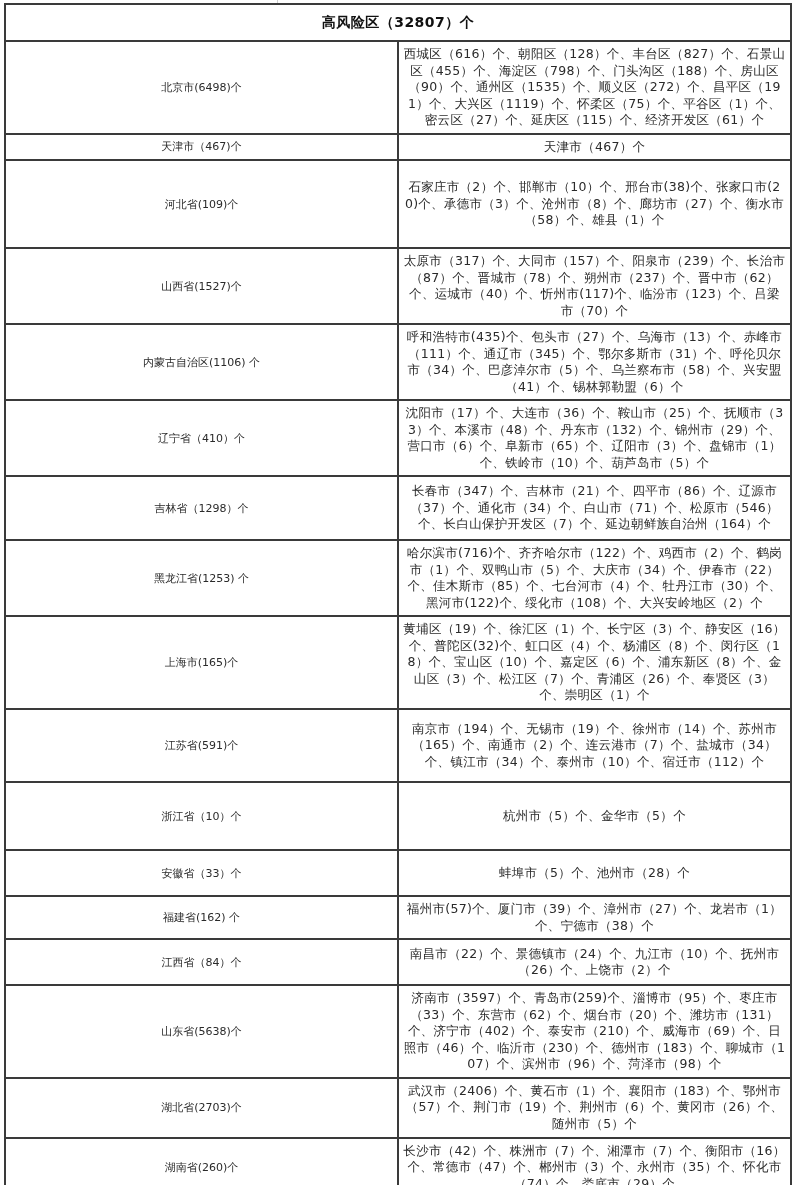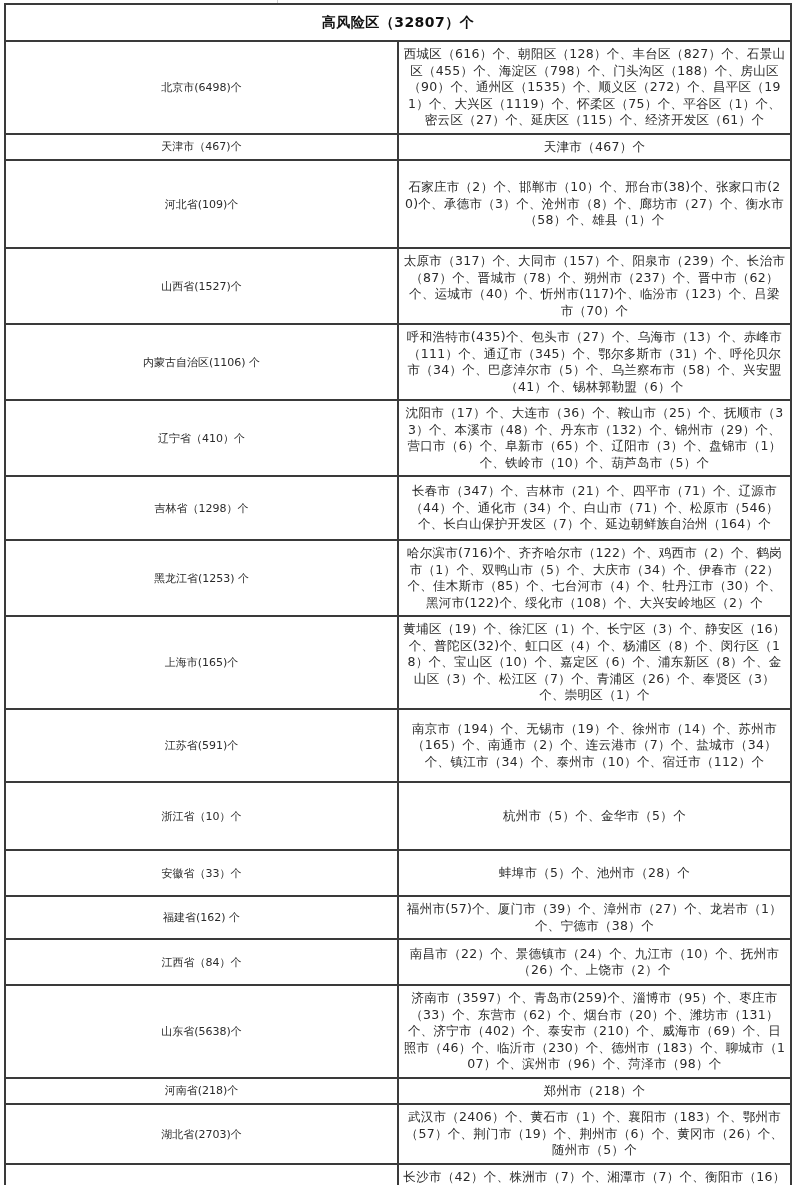--- a/index.html
+++ b/index.html
@@ -46,21 +46,21 @@
       <tr style="height: 70px;">
         <td class="prov">内蒙古自治区(1106) 个</td>
         <td class="detail">呼和浩特市(435)个、包头市（27）个、乌海市（13）个、赤峰市（111）个、通辽市（345）个、鄂尔多斯市（31）个、呼伦贝尔市（34）个、巴彦淖尔市（5）个、乌兰察布市（58）个、兴安盟（41）个、锡林郭勒盟（6）个</td>
       </tr>
       <tr style="height: 73px;">
         <td class="prov">辽宁省（410）个</td>
         <td class="detail">沈阳市（17）个、大连市（36）个、鞍山市（25）个、抚顺市（33）个、本溪市（48）个、丹东市（132）个、锦州市（29）个、营口市（6）个、阜新市（65）个、辽阳市（3）个、盘锦市（1）个、铁岭市（10）个、葫芦岛市（5）个</td>
       </tr>
       <tr style="height: 64px;">
         <td class="prov">吉林省（1298）个</td>
-        <td class="detail">长春市（347）个、吉林市（21）个、四平市（71）个、辽源市（44）个、通化市（34）个、白山市（71）个、松原市（546）个、长白山保护开发区（7）个、延边朝鲜族自治州（164）个</td>
+        <td class="detail">长春市（347）个、吉林市（21）个、四平市（86）个、辽源市（37）个、通化市（34）个、白山市（71）个、松原市（546）个、长白山保护开发区（7）个、延边朝鲜族自治州（164）个</td>
       </tr>
       <tr style="height: 75px;">
         <td class="prov">黑龙江省(1253) 个</td>
         <td class="detail">哈尔滨市(716)个、齐齐哈尔市（122）个、鸡西市（2）个、鹤岗市（1）个、双鸭山市（5）个、大庆市（34）个、伊春市（22）个、佳木斯市（85）个、七台河市（4）个、牡丹江市（30）个、黑河市(122)个、绥化市（108）个、大兴安岭地区（2）个</td>
       </tr>
       <tr style="height: 93px;">
         <td class="prov">上海市(165)个</td>
         <td class="detail">黄埔区（19）个、徐汇区（1）个、长宁区（3）个、静安区（16）个、普陀区(32)个、虹口区（4）个、杨浦区（8）个、闵行区（18）个、宝山区（10）个、嘉定区（6）个、浦东新区（8）个、金山区（3）个、松江区（7）个、青浦区（26）个、奉贤区（3）个、崇明区（1）个</td>
       </tr>
       <tr style="height: 73px;">
@@ -80,24 +80,20 @@
         <td class="detail">福州市(57)个、厦门市（39）个、漳州市（27）个、龙岩市（1）个、宁德市（38）个</td>
       </tr>
       <tr style="height: 46px;">
         <td class="prov">江西省（84）个</td>
         <td class="detail">南昌市（22）个、景德镇市（24）个、九江市（10）个、抚州市（26）个、上饶市（2）个</td>
       </tr>
       <tr style="height: 87px;">
         <td class="prov">山东省(5638)个</td>
         <td class="detail">济南市（3597）个、青岛市(259)个、淄博市（95）个、枣庄市（33）个、东营市（62）个、烟台市（20）个、潍坊市（131）个、济宁市（402）个、泰安市（210）个、威海市（69）个、日照市（46）个、临沂市（230）个、德州市（183）个、聊城市（107）个、滨州市（96）个、菏泽市（98）个</td>
       </tr>
-      <tr style="height: 26px;">
-        <td class="prov">河南省(218)个</td>
-        <td class="detail">郑州市（218）个</td>
-      </tr>
       <tr style="height: 60px;">
         <td class="prov">湖北省(2703)个</td>
         <td class="detail">武汉市（2406）个、黄石市（1）个、襄阳市（183）个、鄂州市（57）个、荆门市（19）个、荆州市（6）个、黄冈市（26）个、随州市（5）个</td>
       </tr>
       <tr style="height: 56px;">
         <td class="prov">湖南省(260)个</td>
         <td class="detail">长沙市（42）个、株洲市（7）个、湘潭市（7）个、衡阳市（16）个、常德市（47）个、郴州市（3）个、永州市（35）个、怀化市（74）个、娄底市（29）个</td>
       </tr>
     </tbody>
 </table>

